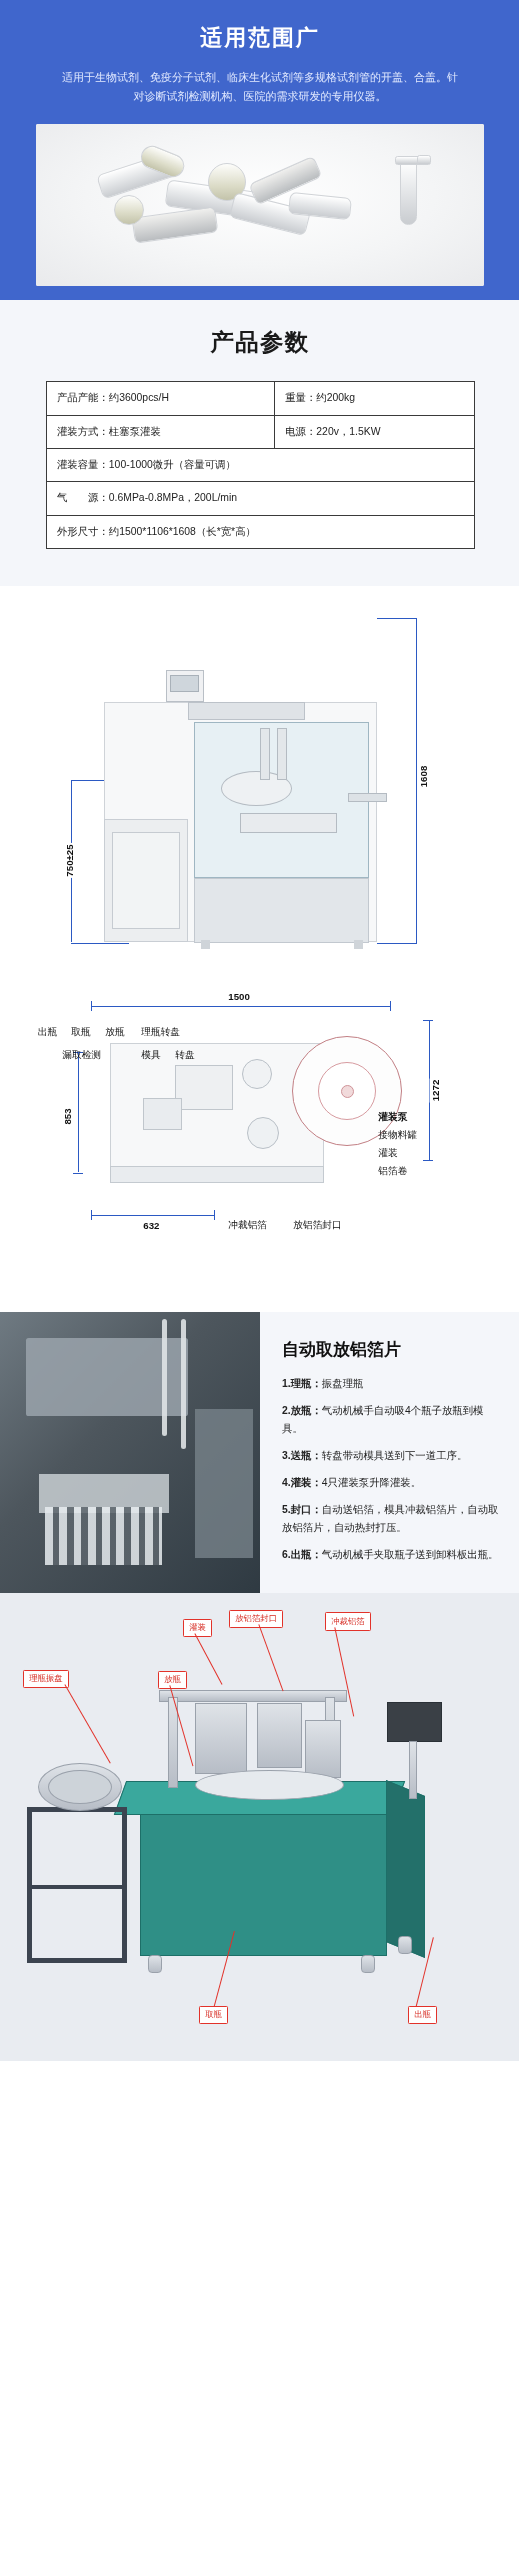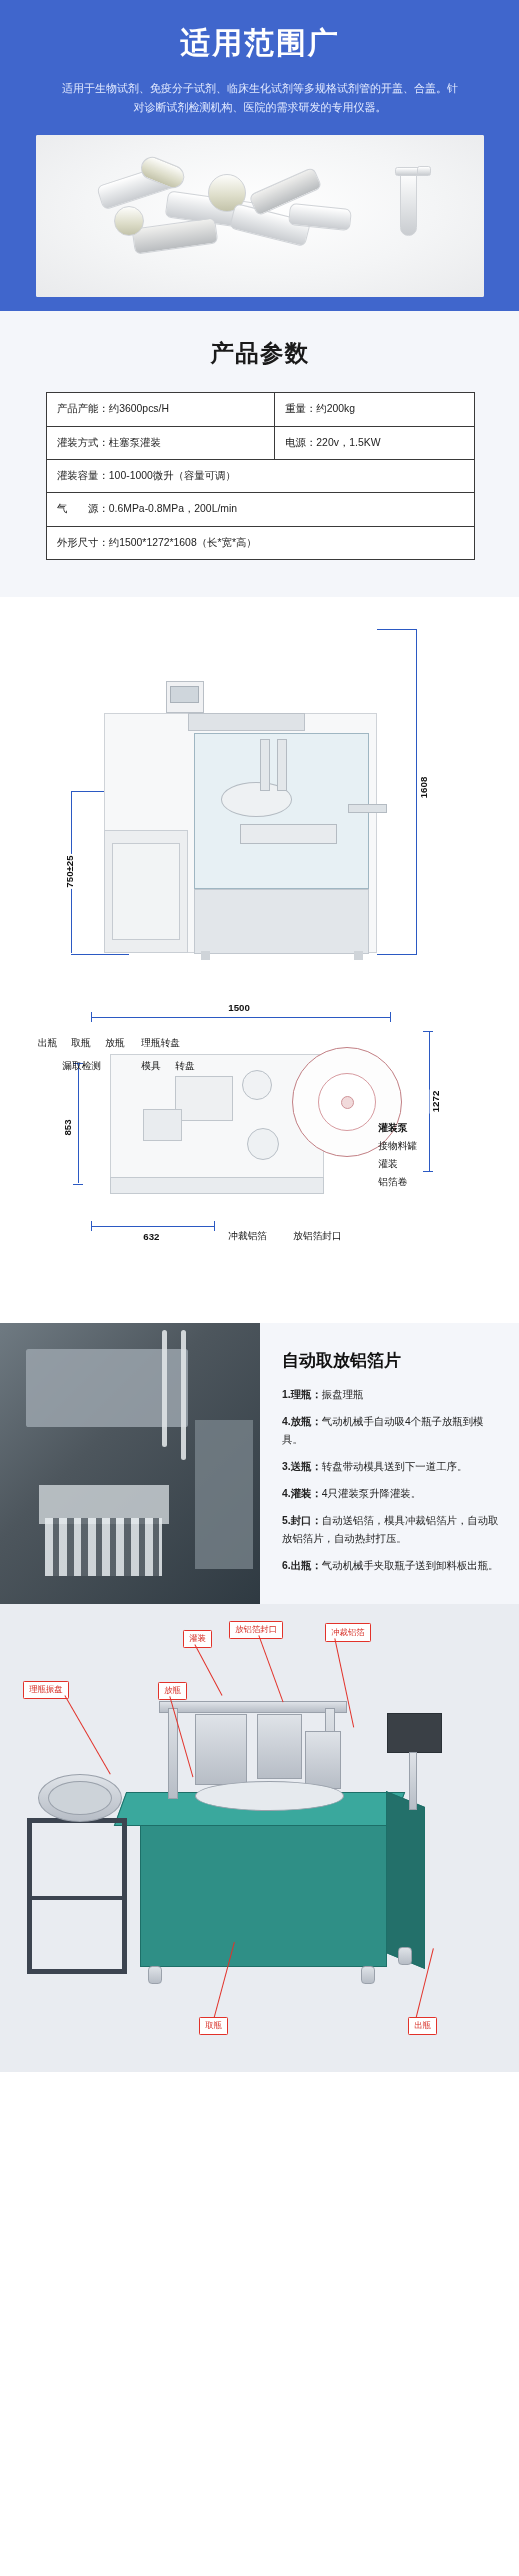--- a/index.html
+++ b/index.html
@@ -18,21 +18,21 @@
 
   
   .hero {
     background: #4066cc;
     padding: 23.4px 0 14.3px 0;
     position: relative;
   }
   .hero-title {
     text-align: center;
     color: #ffffff;
-    font-size: 30px;
+    font-size: 22px;
     font-weight: bold;
     letter-spacing: 1.9px;
     margin-bottom: 14.3px;
   }
   .hero-sub {
     color: #e2eaff;
     font-size: 11px;
     line-height: 19.5px;
     text-align: center;
     padding: 0 62px;
@@ -216,21 +216,21 @@
         <td class="sp-label"><span>灌装方式：</span><span>柱塞泵灌装</span></td>
         <td class="sp-label"><span>电源：</span><span>220v，1.5KW</span></td>
       </tr>
       <tr>
         <td colspan="2"><span>灌装容量：</span><span>100-1000微升（容量可调）</span></td>
       </tr>
       <tr>
         <td colspan="2"><span>气　　源：</span><span>0.6MPa-0.8MPa，200L/min</span></td>
       </tr>
       <tr>
-        <td colspan="2"><span>外形尺寸：</span><span>约1500*1272*1608（长*宽*高）</span></td>
+        <td colspan="2"><span>外形尺寸：</span><span>约1500*1106*1608（长*宽*高）</span></td>
       </tr>
     </tbody>
       </table>
   </section>
 
   <section class="drawing">
     <div class="dwg-box" style="width:468px;height:364px;">
 
       <div class="dim-line dim-v" style="left:390px;top:13px;height:325px;"></div>
       <div class="dim-line dim-h" style="left:351px;top:13px;width:40px;"></div>
@@ -316,21 +316,21 @@
       <div class="mpart" style="left:26px;top:26px;width:162px;height:78px;background:#9aa3ab;border-radius:2.6px;opacity:.85;"></div>
       <div class="mpart" style="left:39px;top:162px;width:130px;height:39px;background:#cfd6da;opacity:.8;"></div>
       <div class="mpart" style="left:45px;top:195px;width:117px;height:58px;background:repeating-linear-gradient(90deg,#e7ecef 0 7.8px,#5d666d 7.8px 14.3px);opacity:.85;"></div>
       <div class="mpart" style="left:162px;top:6.5px;width:5.2px;height:117px;background:#dfe3e6;border-radius:2.6px;opacity:.9;"></div>
       <div class="mpart" style="left:181px;top:6.5px;width:5.2px;height:130px;background:#dfe3e6;border-radius:2.6px;opacity:.9;"></div>
       <div class="mpart" style="left:195px;top:97px;width:58px;height:149px;background:#77828a;opacity:.8;"></div>
     </div>
     <div class="proc-text">
       <div class="proc-title">自动取放铝箔片</div>
       <div class="proc-item"><b>1.理瓶：</b><span>振盘理瓶</span></div>
-      <div class="proc-item"><b>4.放瓶：</b><span>气动机械手自动吸4个瓶子放瓶到模具。</span></div>
+      <div class="proc-item"><b>2.放瓶：</b><span>气动机械手自动吸4个瓶子放瓶到模具。</span></div>
       <div class="proc-item"><b>3.送瓶：</b><span>转盘带动模具送到下一道工序。</span></div>
       <div class="proc-item"><b>4.灌装：</b><span>4只灌装泵升降灌装。</span></div>
       <div class="proc-item"><b>5.封口：</b><span>自动送铝箔，模具冲裁铝箔片，自动取放铝箔片，自动热封打压。</span></div>
       <div class="proc-item"><b>6.出瓶：</b><span>气动机械手夹取瓶子送到卸料板出瓶。</span></div>
     </div>
   </section>
 
   <section class="render3d">
 
     <div class="rig" style="left:140px;top:214px;width:247px;height:149px;"></div>

